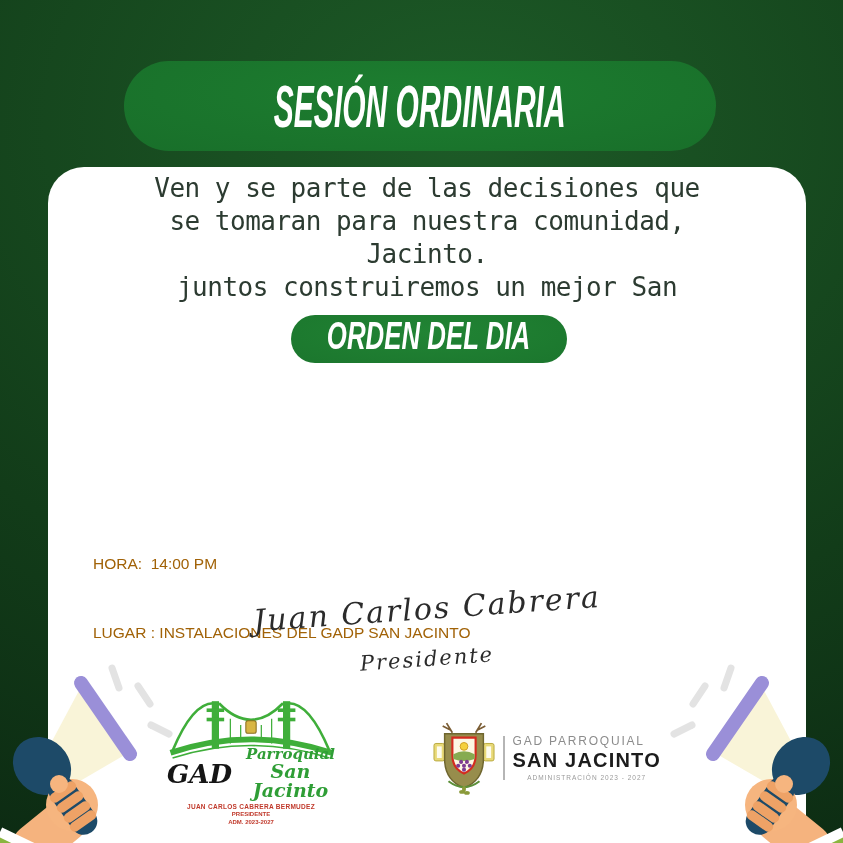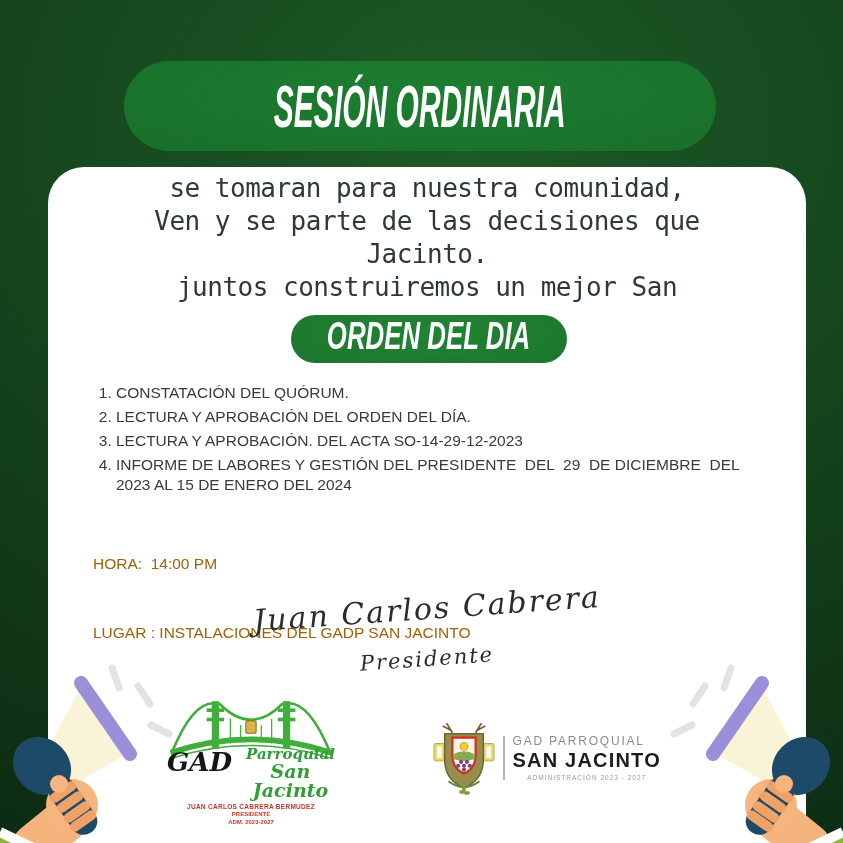--- a/index.html
+++ b/index.html
@@ -53,21 +53,21 @@
     font-family:"DejaVu Serif", serif;font-style:italic;font-size:30px;color:#2b2b2b;
     letter-spacing:2px;transform:rotate(-4deg);
   }
   .sig-role{
     position:absolute;top:480px;left:0;width:100%;text-align:center;
     font-family:"DejaVu Serif", serif;font-style:italic;font-size:21px;color:#2b2b2b;
     letter-spacing:2px;transform:rotate(-4deg);
   }
   
   .logo-left{position:absolute;left:108px;top:528px;width:190px;text-align:center;}
-  .gad-row{display:flex;justify-content:center;gap:14px;margin-top:-16px;position:relative;}
+  .gad-row{display:flex;align-items:center;justify-content:center;gap:14px;margin-top:-16px;position:relative;}
   .gad-word{font-family:"DejaVu Serif", serif;font-style:italic;font-weight:700;font-size:26px;color:#151515;}
   .script-stack{display:flex;flex-direction:column;align-items:center;line-height:1;}
   .script-small{font-family:"DejaVu Serif", serif;font-style:italic;font-weight:700;font-size:15px;color:#2f9e36;}
   .script-big{font-family:"DejaVu Serif", serif;font-style:italic;font-weight:700;font-size:19px;color:#2f9e36;}
   .logo-sub{color:#c0392b;font-weight:700;line-height:1.3;}
   .logo-sub.l1{font-size:6.5px;margin-top:3px;letter-spacing:.3px;}
   .logo-sub.l2{font-size:6px;}
   .logo-sub.l3{font-size:6px;}
   
   .logo-right{position:absolute;left:385px;top:553px;display:flex;align-items:center;gap:8px;}
@@ -86,36 +86,30 @@
 
 <div class="poster">
 
   <div class="title-pill">
     <span class="title-text">SESIÓN ORDINARIA</span>
   </div>
 
   <div class="card">
 
     <div class="intro">
+      <div>Ven y se parte de las decisiones que</div>
       <div>se tomaran para nuestra comunidad,</div>
-      <div>Ven y se parte de las decisiones que</div>
       <div>Jacinto.</div>
       <div>juntos construiremos un mejor San</div>
     </div>
 
     <div class="orden-pill">
       <span class="orden-text">ORDEN DEL DIA</span>
     </div>
 
-    <ol class="agenda">
-      <li>CONSTATACIÓN DEL QUÓRUM.</li>
-      <li>LECTURA Y APROBACIÓN DEL ORDEN DEL DÍA.</li>
-      <li>LECTURA Y APROBACIÓN. DEL ACTA SO-14-29-12-2023</li>
-      <li>INFORME DE LABORES Y GESTIÓN DEL PRESIDENTE  DEL  29  DE DICIEMBRE  DEL 2023 AL 15 DE ENERO DEL 2024</li>
-    </ol>
 
     <div class="details">
       <div>HORA:  14:00 PM</div>
       <div>LUGAR : INSTALACIONES DEL GADP SAN JACINTO</div>
     </div>
 
     <div class="sig-name">Juan Carlos Cabrera</div>
     <div class="sig-role">Presidente</div>
 
     <div class="logo-left">

